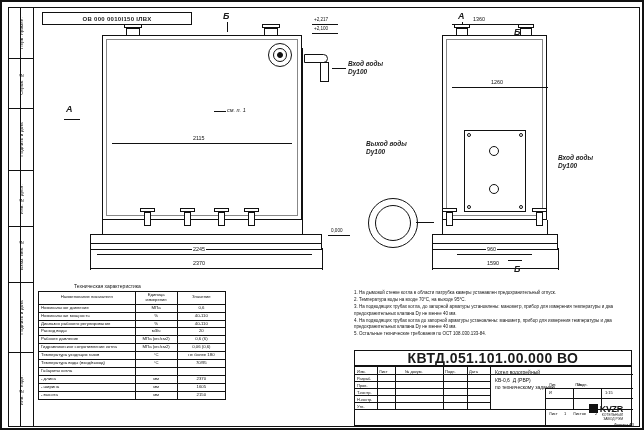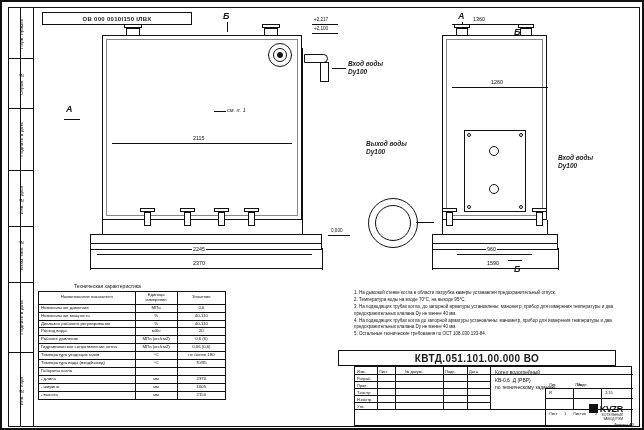--- a/index.html
+++ b/index.html
@@ -122,23 +122,23 @@
 
   
   .notes {
     position:absolute; left:352px; top:288px; width:278px;
     font-size:4.5px; line-height:1.45; color:#111;
   }
   .notes div { margin-bottom:0.5px; }
 
   
   .tb-code {
-    position:absolute; left:336px; top:348px; width:278px; height:16px;
+    position:absolute; left:352px; top:348px; width:278px; height:16px;
     border:1.2px solid #111; display:flex; align-items:center; justify-content:center;
-    font-size:10px; font-weight:bold; letter-spacing:0.4px;
+    font-size:14px; font-weight:bold; letter-spacing:0.4px;
   }
   .tb {
     position:absolute; left:352px; top:364px; width:278px; height:60px;
     border:1.2px solid #111;
   }
   .tb .r { position:absolute; background:#111; height:0.7px; }
   .tb .c { position:absolute; background:#111; width:0.7px; }
   .tbtxt { position:absolute; font-size:4px; color:#111; white-space:nowrap; }
   .tbtxt.mid { font-size:5px; }
 

